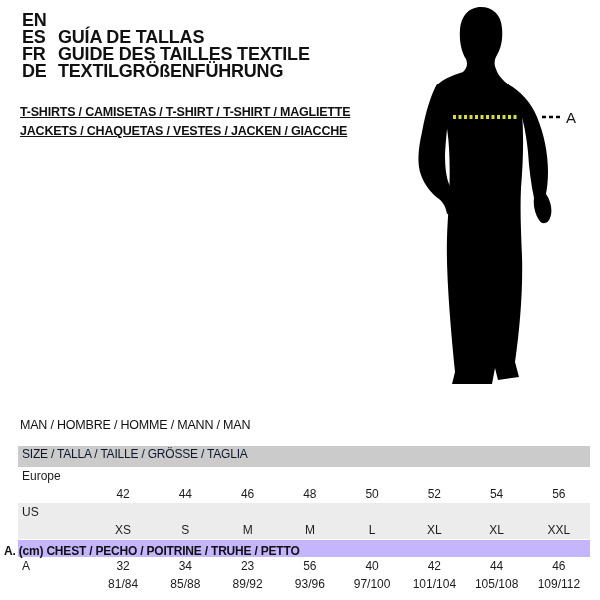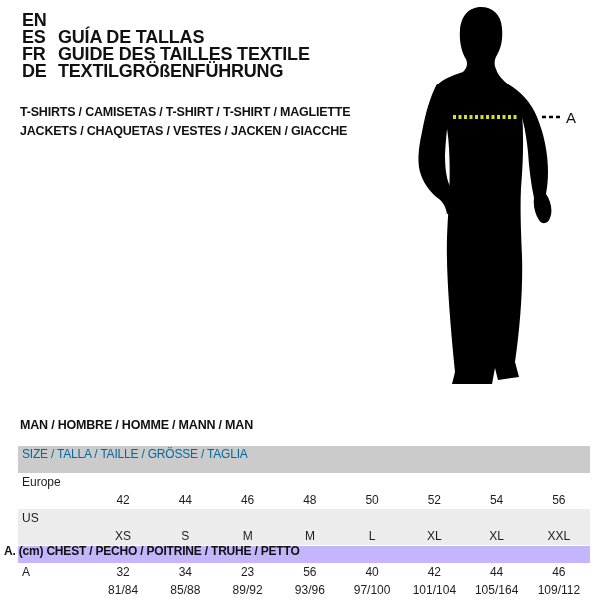--- a/index.html
+++ b/index.html
@@ -7,31 +7,31 @@
   .page{position:relative;width:600px;height:600px;background:#fff;overflow:hidden;color:#111;}
 
   
   .lang-list{position:absolute;top:12px;left:22px;}
   .lang-row{display:flex;height:17px;line-height:17px;font-size:18px;font-weight:bold;letter-spacing:-0.2px;}
   .lang-code{width:36px;flex:0 0 36px;}
   .lang-label{white-space:nowrap;}
 
   
   .categories{position:absolute;top:103px;left:20px;font-size:12.5px;font-weight:bold;letter-spacing:-0.2px;}
-  .categories div{height:19px;line-height:19px;white-space:nowrap;}
+  .categories div{height:19px;line-height:19px;white-space:nowrap;text-decoration:underline;}
 
   
   .figure-wrap{position:absolute;left:398px;top:0px;width:200px;height:400px;}
 
   
-  .section-title{position:absolute;top:418px;left:20px;font-size:12.5px;font-weight:bold;letter-spacing:-0.2px;}
+  .section-title{position:absolute;top:418px;left:20px;font-size:12.5px;font-weight:normal;letter-spacing:-0.2px;}
 
   
   .size-table{position:absolute;top:446px;left:18px;width:572px;font-size:12px;color:#1c1c1c;}
-  .t-header{height:27px;line-height:17px;background:#cbcbcb;padding-left:4px;color:#0369a1;letter-spacing:-0.2px;}
+  .t-header{height:21px;line-height:17px;background:#cbcbcb;padding-left:4px;color:#0f172a;letter-spacing:-0.2px;}
   .t-row{display:flex;height:36px;line-height:18px;}
   .t-row.alt1{background:#ececec;}
   .t-row.alt2{background:#c4b5fd;border-top:1px solid #fff;height:17px;line-height:17px;}
   .t-label{flex:0 0 70px;padding-left:4px;text-align:left;}
   .t-cell{flex:1;text-align:center;margin-top:18px;}
 
   
   .footnote{position:absolute;top:544px;left:4px;font-size:12px;font-weight:bold;letter-spacing:-0.2px;}
 </style>
 </head>
@@ -163,20 +163,20 @@
     </div>
 
     <div class="t-row">
       <span class="t-label">A</span>
       <span class="t-cell">81/84</span>
       <span class="t-cell">85/88</span>
       <span class="t-cell">89/92</span>
       <span class="t-cell">93/96</span>
       <span class="t-cell">97/100</span>
       <span class="t-cell">101/104</span>
-      <span class="t-cell">105/164</span>
+      <span class="t-cell">105/108</span>
       <span class="t-cell">109/112</span>
     </div>
   </div>
 
   <div class="footnote">A. (cm) CHEST / PECHO / POITRINE / TRUHE / PETTO</div>
 
 </div>
 
 </body></html>

